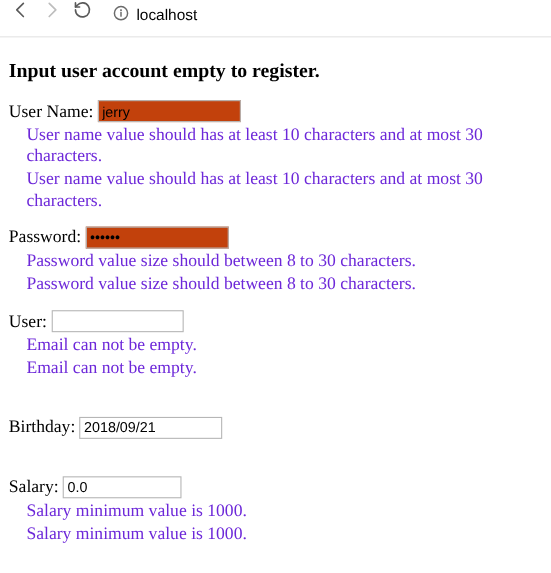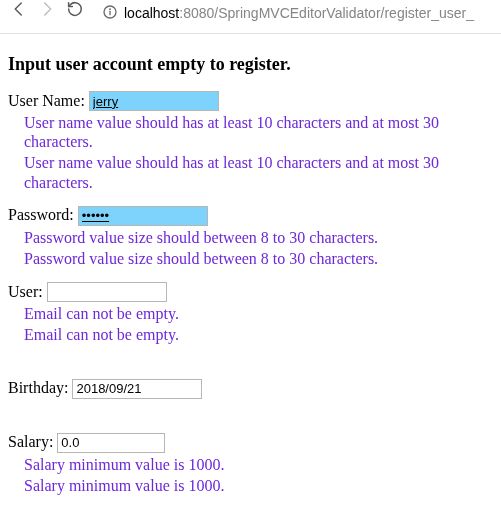--- a/index.html
+++ b/index.html
@@ -50,21 +50,21 @@
     .field-label { display: inline; margin-top: 36px; }
     input.txt {
       font-family: Arial, Helvetica, sans-serif;
       font-size: 13px;
       padding: 1px 3px;
       border: 1px solid #b6b6b6;
       height: 20px;
       width: 130px;
       vertical-align: baseline;
     }
-    input.txt.hl { background: #7dd3fc; text-decoration: underline; }
+    input.txt.hl { background: #c2410c; }
     input.txt.narrow { width: 108px; }
     input.txt.email { width: 120px; }
     .err {
       color: #6d28d9;
       margin-top: 2px;
       line-height: 1.2;
       margin-left: 16px;
     }
   </style>
 </head>
@@ -91,21 +91,20 @@
   </div>
   <div class="url-field">
     <span class="info-icon">
       <svg width="16" height="16" viewBox="0 0 24 24" fill="none" stroke="#6b6b6b" stroke-width="2" stroke-linecap="round" stroke-linejoin="round">
           <circle cx="12" cy="12" r="9"></circle>
           <line x1="12" y1="11" x2="12" y2="16"></line>
           <circle cx="12" cy="8" r="0.5" fill="#6b6b6b"></circle>
         </svg>
     </span>
     <span class="url-host">localhost</span>
-      <span class="url-path">:8080/SpringMVCEditorValidator/register_user_</span>
   </div>
 </div>
 
 <div class="page">
   <h3>Input user account empty to register.</h3>
 
   <div class="field-row first">
     <span class="field-label">User Name:</span>
     <input class="txt hl" type="text" value="jerry" style="">
     <div class="err">User name value should has at least 10 characters and at most 30 characters.</div>

